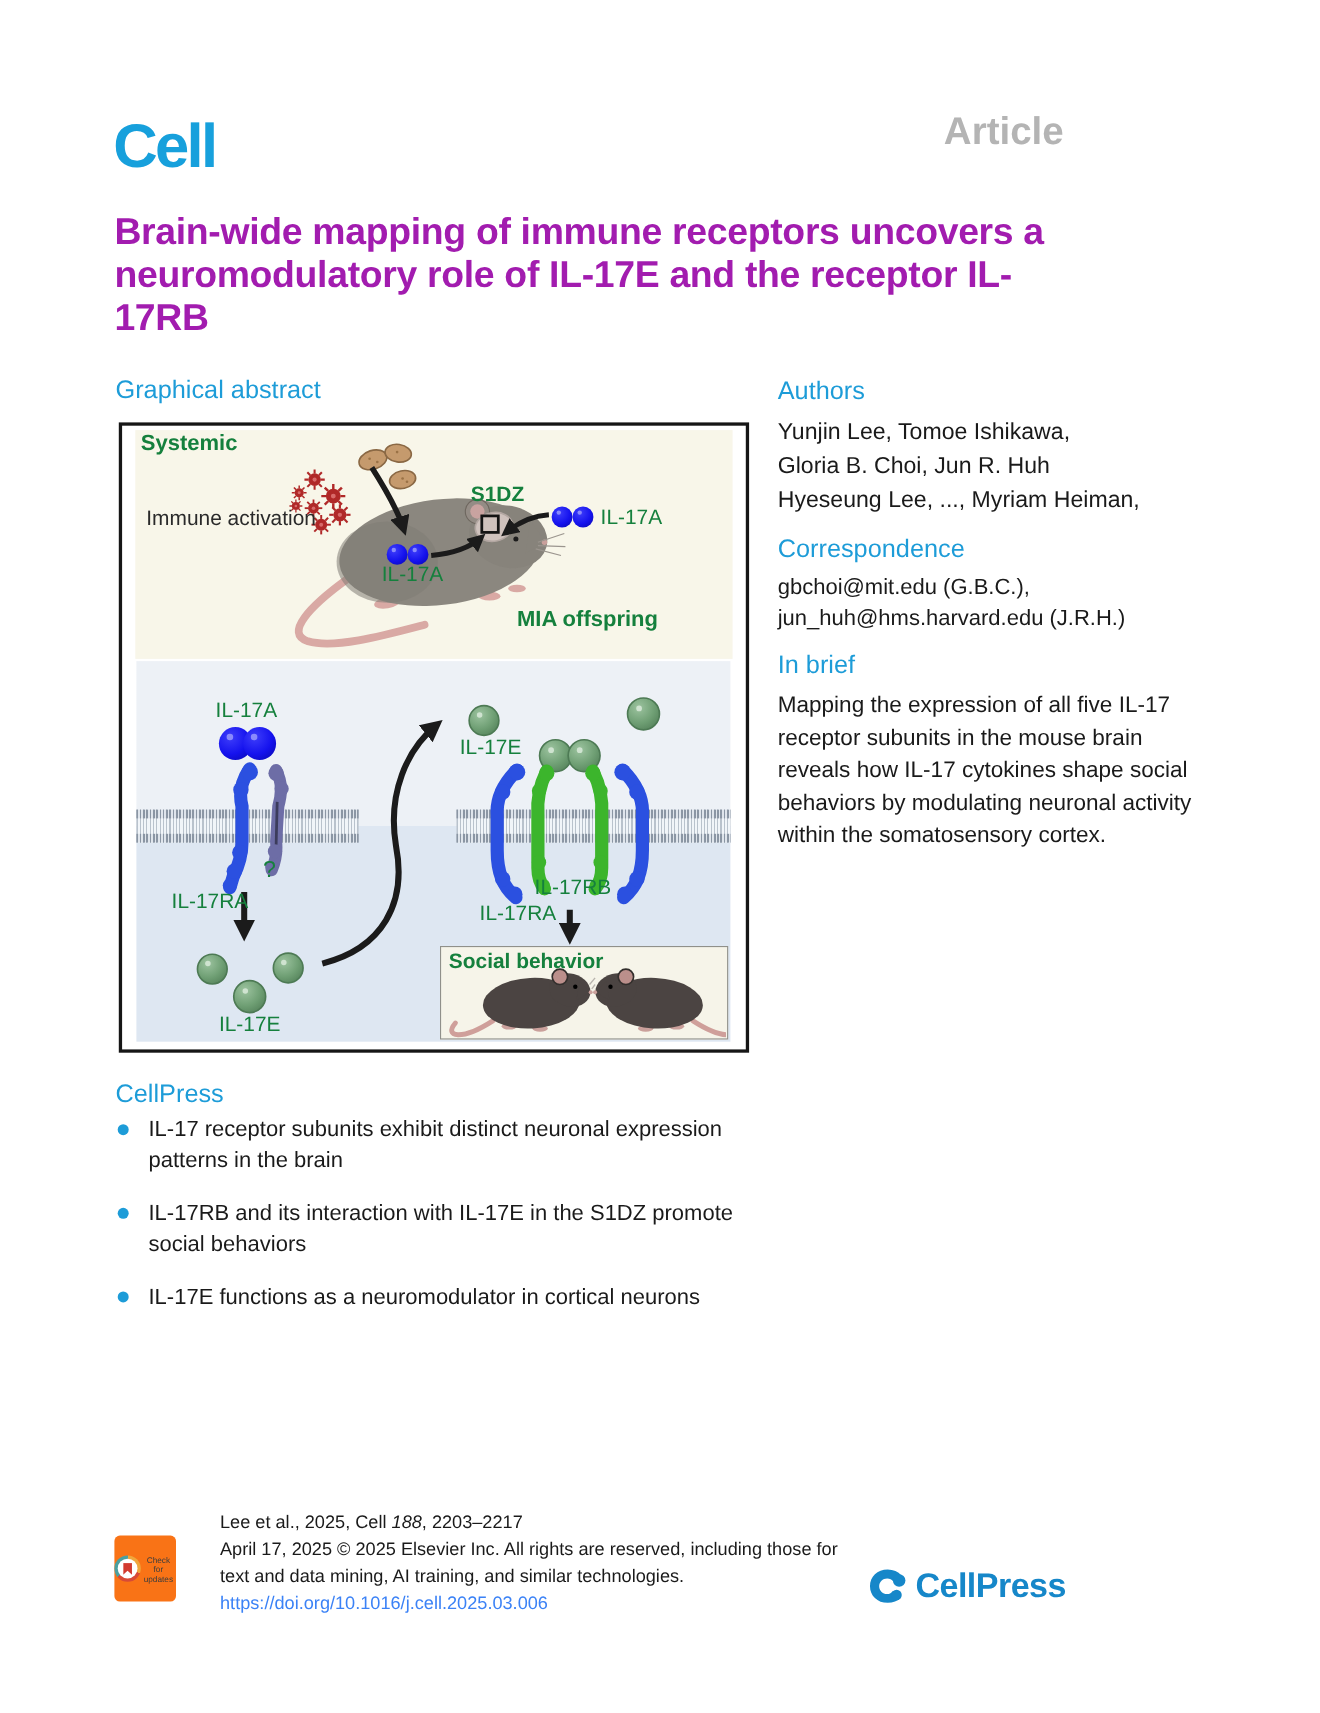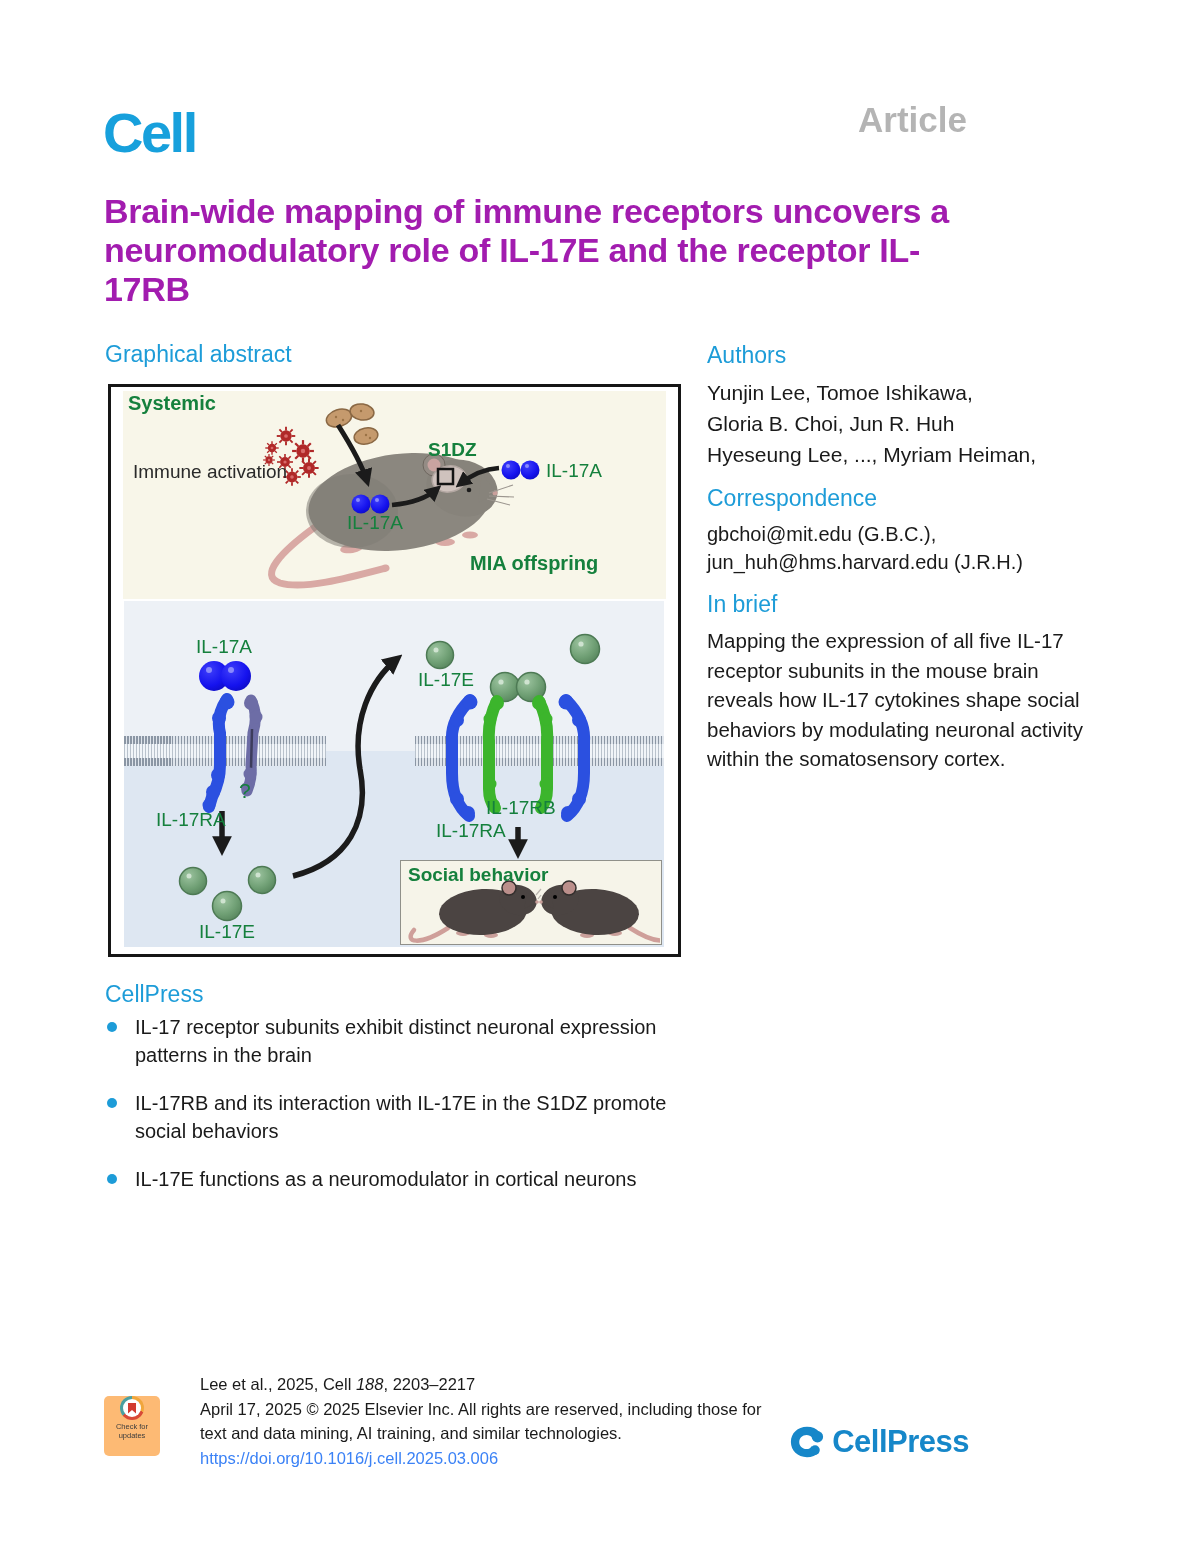--- a/index.html
+++ b/index.html
@@ -40,22 +40,22 @@
   .brief-head{left:707px;top:591px;}
   .brief-text{position:absolute;left:707px;top:626px;width:394px;font-size:20.5px;line-height:29.5px;color:#1a1a1a;}
 
   
   .hl-head{left:105px;top:981px;}
   .hl-list{position:absolute;left:105px;top:1013px;width:584px;}
   .hl-item{position:relative;padding-left:30px;font-size:20px;line-height:28px;margin-bottom:20px;color:#1a1a1a;}
   .hl-item .dot{position:absolute;left:2px;top:9px;width:10px;height:10px;border-radius:50%;background:#1d9cd8;}
 
   
-  .update-badge{position:absolute;left:104px;top:1396px;width:56px;height:60px;background:#fdba74;border-radius:5px;
-    display:flex;flex-direction:column;align-items:center;justify-content:flex-start;padding-top:0;box-sizing:border-box;cursor:pointer;}
+  .update-badge{position:absolute;left:104px;top:1396px;width:56px;height:60px;background:#f97316;border-radius:5px;
+    display:flex;align-items:center;justify-content:flex-start;padding-top:0;box-sizing:border-box;cursor:pointer;}
   .badge-ring{width:24px;height:24px;border-radius:50%;background:conic-gradient(#f0a63c 0 110deg,#d84a36 110deg 230deg,#4aa0a0 230deg 360deg);
     display:flex;align-items:center;justify-content:center;}
   .badge-inner{width:18px;height:18px;border-radius:50%;background:#fff;display:flex;align-items:center;justify-content:center;}
   .badge-mark{width:8px;height:11px;background:#d23b30;clip-path:polygon(0 0,100% 0,100% 100%,50% 68%,0 100%);}
   .badge-text{font-size:7.5px;line-height:8.5px;color:#3d3d3d;text-align:center;margin-top:3px;}
   .footer-text{position:absolute;left:200px;top:1372px;font-size:16.5px;line-height:24.5px;color:#1a1a1a;}
   .footer-text em{font-style:italic;}
   .doi-link{color:#3b82f6;cursor:pointer;text-decoration:none;}
   .cellpress{position:absolute;top:1424px;right:118px;display:flex;align-items:flex-end;gap:7px;color:#1687c9;}
   .cellpress .cp-text{font-size:31px;font-weight:bold;letter-spacing:-0.5px;}

